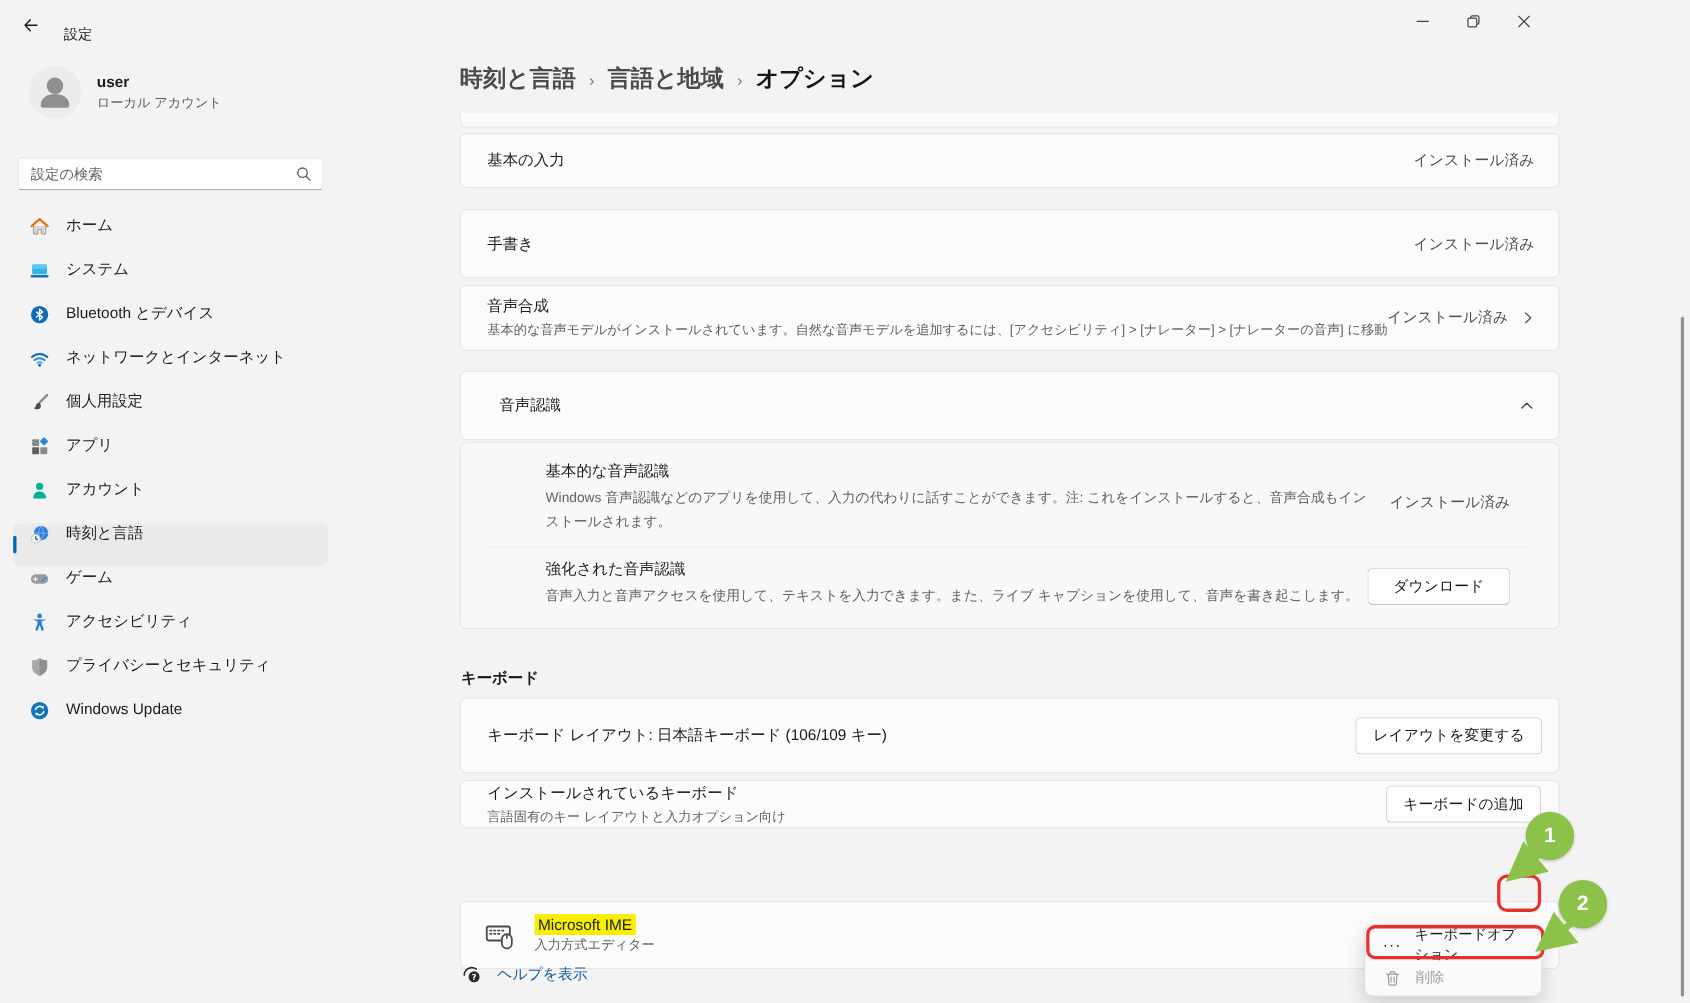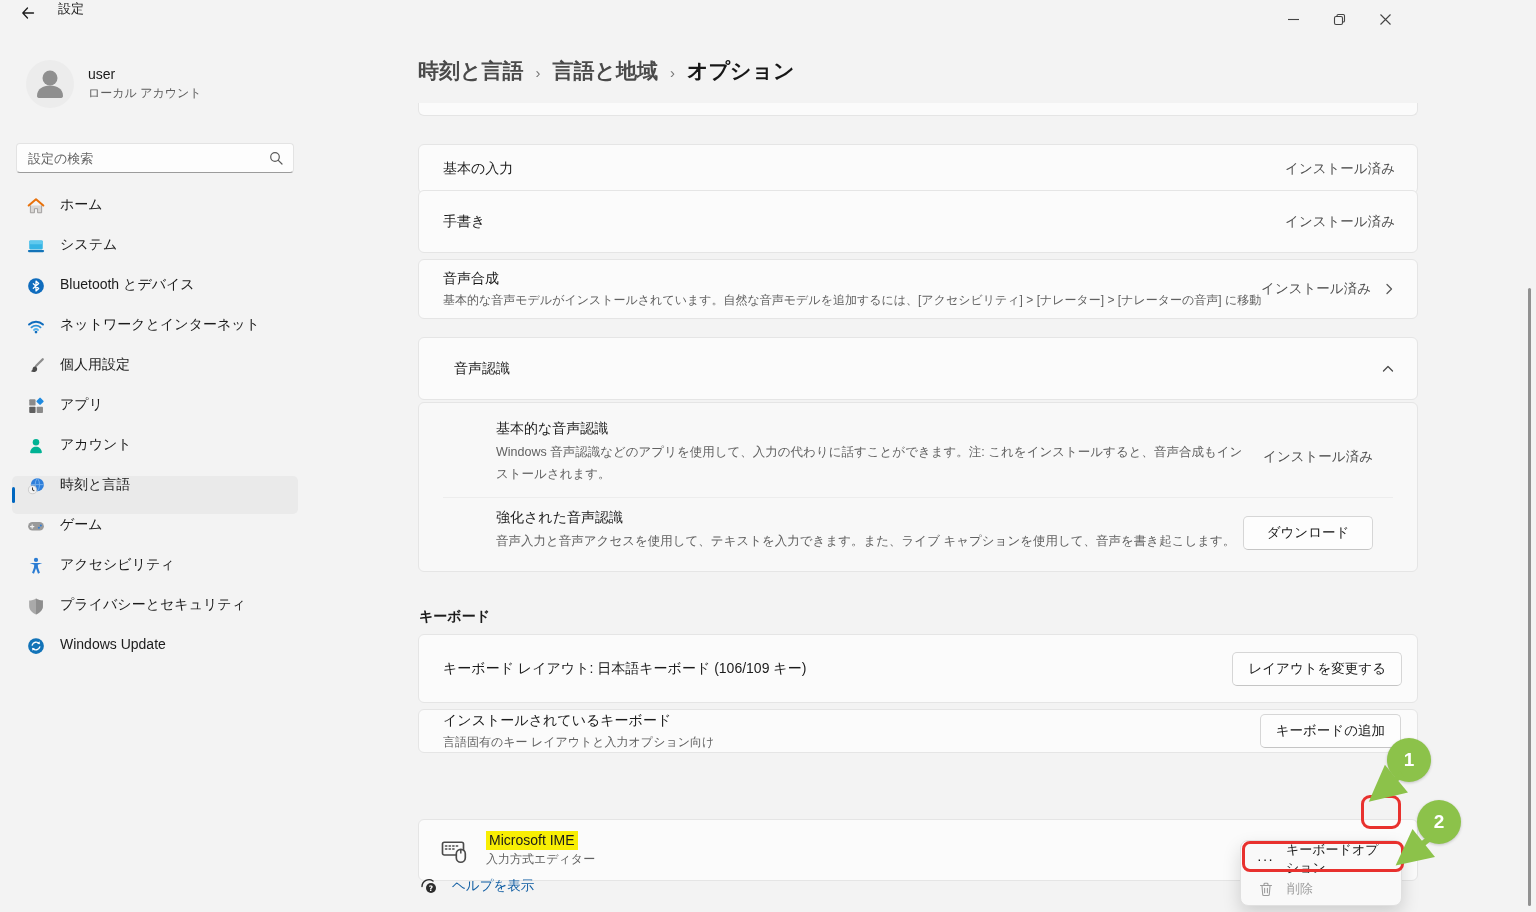--- a/index.html
+++ b/index.html
@@ -4,32 +4,32 @@
 <style>
   * { margin:0; padding:0; box-sizing:border-box; }
   html,body { width:1536px; height:912px; }
   body {
     font-family:"Liberation Sans","DejaVu Sans",sans-serif;
     background:#f3f3f3; color:#1b1b1b; overflow:hidden;
   }
   #app { position:relative; width:1536px; height:912px; background:#f3f3f3; }
 
   
-  .titlebar { position:absolute; left:0; top:0; width:1408px; height:40px; display:flex; align-items:flex-start; }
+  .titlebar { position:absolute; left:0; top:0; width:1408px; height:40px; display:flex; align-items:flex-end; }
   .back-btn { width:32px; height:30px; margin-left:12px; display:flex; align-items:center; justify-content:center; border-radius:5px; cursor:pointer; }
   .app-title { margin-left:14px; font-size:13px; color:#1b1b1b; }
   .win-controls { position:absolute; right:0; top:0; height:40px; display:flex; }
   .win-btn { width:46px; height:38px; display:flex; align-items:center; justify-content:center; }
 
   
   .sidebar { position:absolute; left:0; top:40px; width:310px; height:872px; }
   .user-block { position:absolute; left:26px; top:20px; display:flex; align-items:center; }
   .avatar { width:48px; height:48px; border-radius:50%; background:#ececec; display:flex; align-items:center; justify-content:center; }
   .user-meta { margin-left:14px; }
-  .user-name { font-size:14px; font-weight:normal; color:#1b1b1b; }
+  .user-name { font-size:14px; font-weight:bold; color:#1b1b1b; }
   .user-type { font-size:12px; color:#5d5d5d; margin-top:3px; }
   .search-box { position:absolute; left:16px; top:103px; width:278px; height:30px; background:#fdfdfd;
     border:1px solid #e3e3e3; border-bottom:1px solid #9b9b9b; border-radius:4px; display:flex; align-items:center; }
   .search-box input { flex:1; border:none; outline:none; background:transparent; font-size:13px; color:#1b1b1b; padding:0 8px 0 11px; font-family:inherit; }
   .search-box input::placeholder { color:#616161; }
   .search-glyph { margin-right:10px; display:flex; }
   .nav { position:absolute; left:12px; top:156px; width:286px; }
   .nav-item { position:relative; height:38px; margin-bottom:2px; display:flex; align-items:flex-start; border-radius:5px; cursor:pointer; }
   .nav-item.selected { background:#eaeaea; }
   .nav-item.selected::before { content:""; position:absolute; left:0; top:11px; width:3px; height:16px; border-radius:2px; background:#0067c0; }
@@ -282,21 +282,21 @@
     <div class="breadcrumb">
       <span class="crumb">時刻と言語</span>
       <span class="crumb-sep">›</span>
       <span class="crumb">言語と地域</span>
       <span class="crumb-sep">›</span>
       <span class="crumb current">オプション</span>
     </div>
 
     <div class="card" style="top:103px;height:13px;border-top:none;border-radius:0 0 6px 6px;"></div>
 
-    <div class="card" style="top:121px;height:50px;margin-top:23px;">
+    <div class="card" style="top:121px;height:50px;">
       <div class="row-flex">
         <span class="row-title">基本の入力</span>
         <div class="row-right">
             <span class="status-text">インストール済み</span>
           </div>
       </div>
     </div>
 
     <div class="card" style="top:190px;height:63px;">
       <div class="row-flex">

